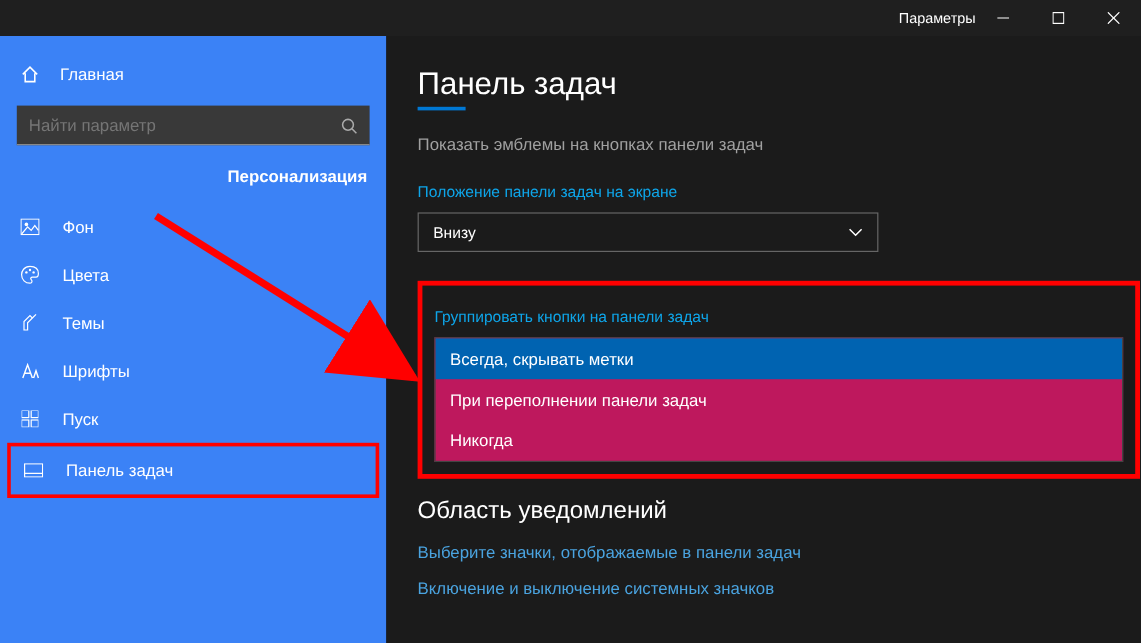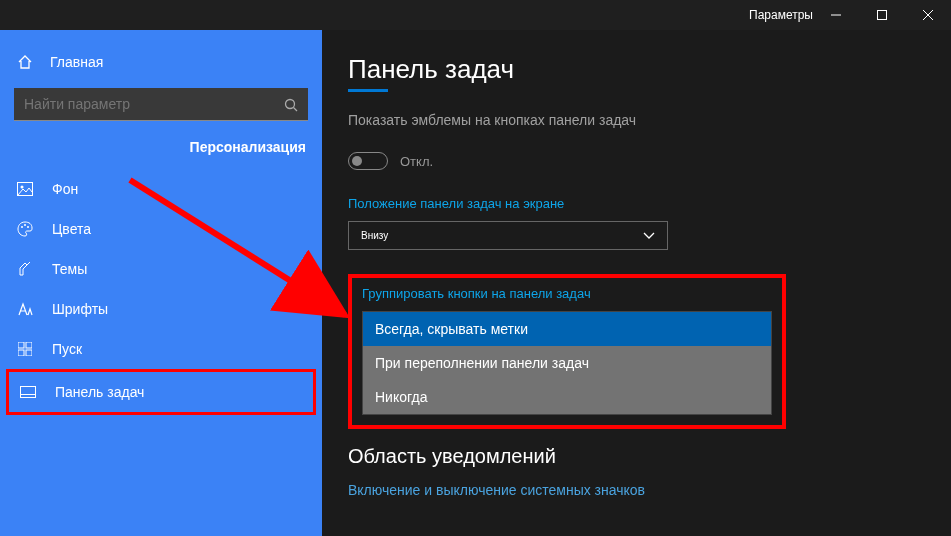--- a/index.html
+++ b/index.html
@@ -22,23 +22,23 @@
   .content { flex: 1; background: #1b1b1b; padding: 0 0 0 26px; overflow: hidden; }
   .content-inner { padding-top: 24px; }
   .h1 { font-size: 26px; font-weight: 300; margin-bottom: 4px; }
   .accent-bar { width: 40px; height: 3px; background: #0078d4; margin-bottom: 20px; }
   .setting-label { font-size: 14px; color: #a0a0a0; margin-bottom: 24px; }
   .toggle-row { display: flex; align-items: center; gap: 12px; margin-bottom: 26px; }
   .toggle { width: 40px; height: 18px; border: 1px solid #888; border-radius: 9px; position: relative; }
   .toggle-knob { position: absolute; left: 3px; top: 3px; width: 10px; height: 10px; border-radius: 50%; background: #888; }
   .toggle-text { font-size: 13px; color: #999; }
   .label2 { font-size: 13px; color: #0ea5e9; margin-bottom: 10px; }
-  .dropdown { width: 320px; border: 1px solid #666; padding: 8px 12px; font-size: 10px; display: flex; justify-content: space-between; align-items: center; margin-bottom: 24px; }
-  .highlight-box { border: 4px solid #f00; padding: 8px 10px 10px 10px; width: 438px; margin-bottom: 16px; }
-  .dropdown-open { border: 1px solid #444; background: #737373; margin-top: 8px; }
+  .dropdown { width: 384px; border: 1px solid #666; padding: 8px 12px; font-size: 13px; display: flex; justify-content: space-between; align-items: center; margin-bottom: 24px; }
+  .highlight-box { border: 4px solid #f00; padding: 18px 10px 10px 10px; width: 602px; margin-bottom: 16px; }
+  .dropdown-open { border: 1px solid #444; background: #be185d; margin-top: 8px; }
   .dd-option { padding: 9px 12px; font-size: 14px; }
   .dd-option.selected { background: #0063b1; }
   .h2 { font-size: 20px; font-weight: 400; margin: 8px 0 14px 0; }
   .link { color: #4aa3df; font-size: 14px; margin-bottom: 14px; display: block; }
   svg { display: block; }
   .arrow-overlay { position: absolute; pointer-events: none; }
 </style>
 </head>
 <body>
 
@@ -155,26 +155,20 @@
         <span>Панель задач</span>
       </div>
     </div>
 
     <div class="content">
       <div class="content-inner">
         <div class="h1">Панель задач</div>
         <div class="accent-bar"></div>
 
         <div class="setting-label">Показать эмблемы на кнопках панели задач</div>
-        <div class="toggle-row">
-          <div class="toggle">
-            <div class="toggle-knob"></div>
-          </div>
-          <span class="toggle-text">Откл.</span>
-        </div>
 
         <div class="label2">Положение панели задач на экране</div>
         <div class="dropdown">
           <span>Внизу</span>
           <span>
             <svg width="12" height="8" viewBox="0 0 12 8">
                 <path d="M1 1 L6 6 L11 1" stroke="#fff" fill="none" stroke-width="1.3"></path>
               </svg>
           </span>
         </div>
@@ -182,20 +176,21 @@
         <div class="highlight-box">
           <div class="label2">Группировать кнопки на панели задач</div>
           <div class="dropdown-open">
             <div class="dd-option selected">Всегда, скрывать метки</div>
             <div class="dd-option">При переполнении панели задач</div>
             <div class="dd-option">Никогда</div>
           </div>
         </div>
 
         <div class="h2">Область уведомлений</div>
+        <a class="link">Выберите значки, отображаемые в панели задач</a>
         <a class="link">Включение и выключение системных значков</a>
       </div>
     </div>
   </div>
 </div>
 
 <svg class="arrow-overlay" style="left:120px; top:170px;" width="260" height="180">
   <defs>
     <marker id="ah" markerWidth="14" markerHeight="14" refX="11" refY="6" orient="auto">
       <path d="M0 0 L12 6 L0 12 Z" fill="#f00"></path>

